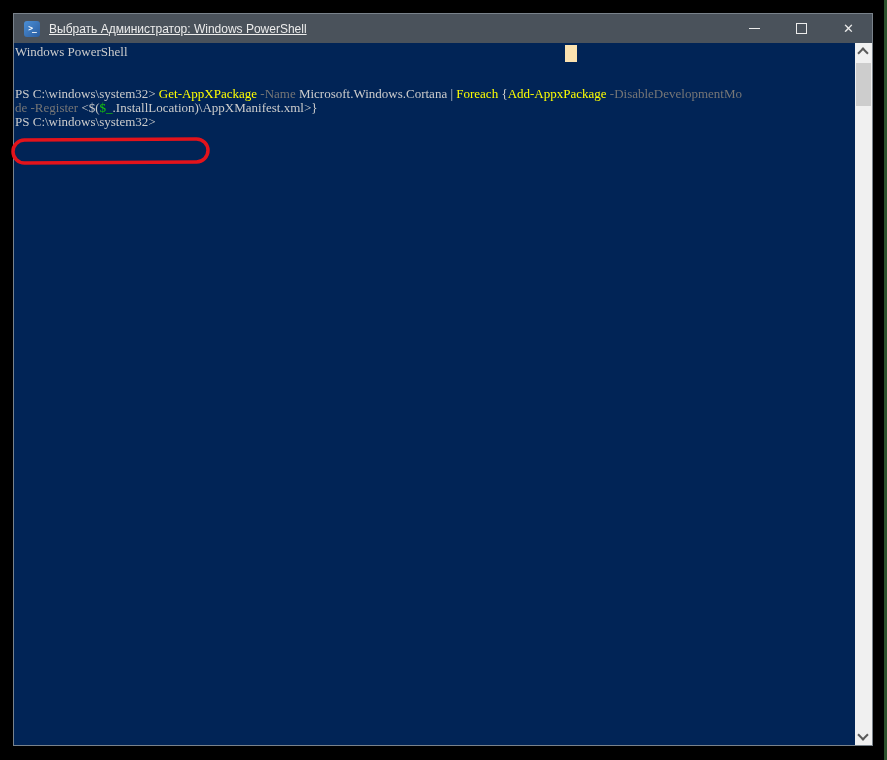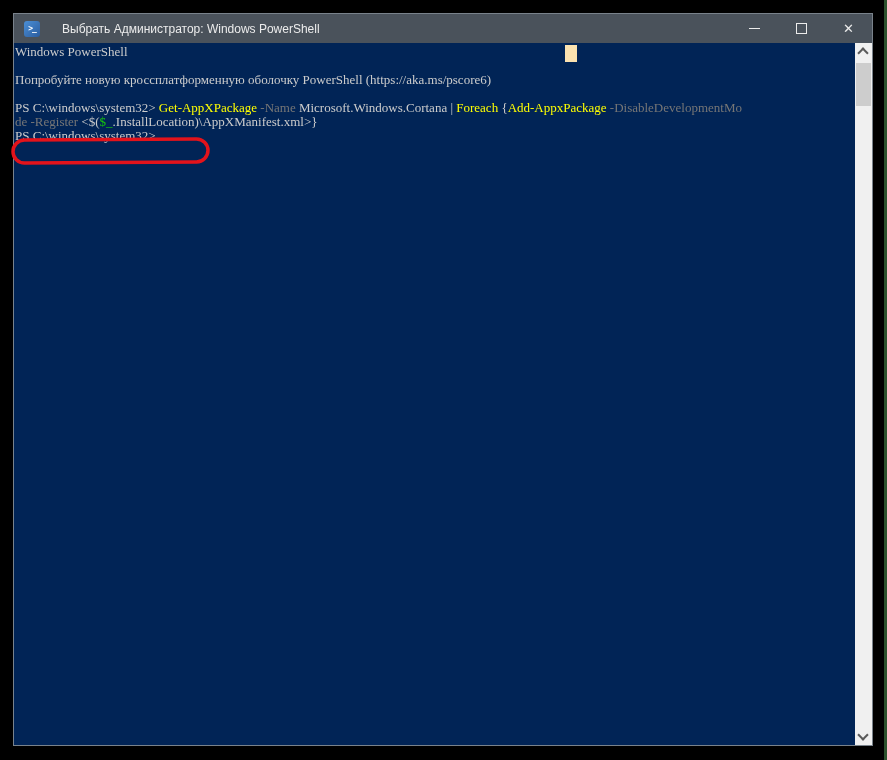--- a/index.html
+++ b/index.html
@@ -30,24 +30,25 @@
     border-radius: 3px;
     background: linear-gradient(135deg, #4b8fd6 0%, #2b5c9e 100%);
     color: #fff;
     font: bold 8px/15px "DejaVu Sans Mono", monospace;
     text-align: center;
     letter-spacing: -1px;
     flex: 0 0 auto;
     overflow: hidden;
   }
   .title {
-    margin-left: 22px;
+    margin-left: 9px;
     color: #ececec;
     font-size: 12px;
     white-space: nowrap;
+    text-decoration: underline;
   }
   .controls {
     margin-left: auto;
     display: flex;
     height: 100%;
   }
   .ctrl {
     width: 47px; height: 100%;
     display: flex; align-items: center; justify-content: center;
     color: #ececec;
@@ -139,21 +140,20 @@
       <div class="ctrl">
         <span class="glyph-close">✕</span>
       </div>
     </div>
   </div>
 
   <div class="console">
     <div class="terminal">
         <div class="tline"><span class="c-default">Windows PowerShell</span></div>
         <div class="tline">&nbsp;</div>
-        <div class="tline"><span class="c-default">Попробуйте новую кроссплатформенную оболочку PowerShell (https://aka.ms/pscore6)</span></div>
         <div class="tline">&nbsp;</div>
         <div class="tline"><span class="c-default">PS C:\windows\system32&gt; </span><span class="c-command">Get-AppXPackage</span><span class="c-default"> </span><span class="c-parameter">-Name</span><span class="c-default"> Microsoft.Windows.Cortana | </span><span class="c-command">Foreach</span><span class="c-default"> {</span><span class="c-command">Add-AppxPackage</span><span class="c-default"> </span><span class="c-parameter">-DisableDevelopmentMo</span></div>
         <div class="tline"><span class="c-parameter">de -Register</span><span class="c-default"> &lt;$(</span><span class="c-variable">$_</span><span class="c-default">.InstallLocation)\AppXManifest.xml&gt;}</span></div>
         <div class="tline"><span class="c-default">PS C:\windows\system32&gt;</span></div>
       </div>
     <div class="sel-block"></div>
 
     <div class="scrollbar">
       <div class="sb-btn up">
         <div class="chev"></div>

